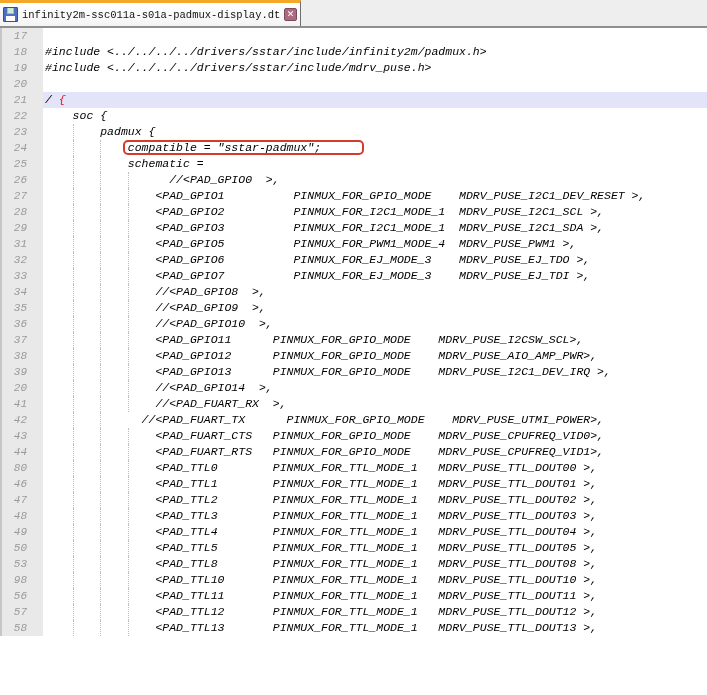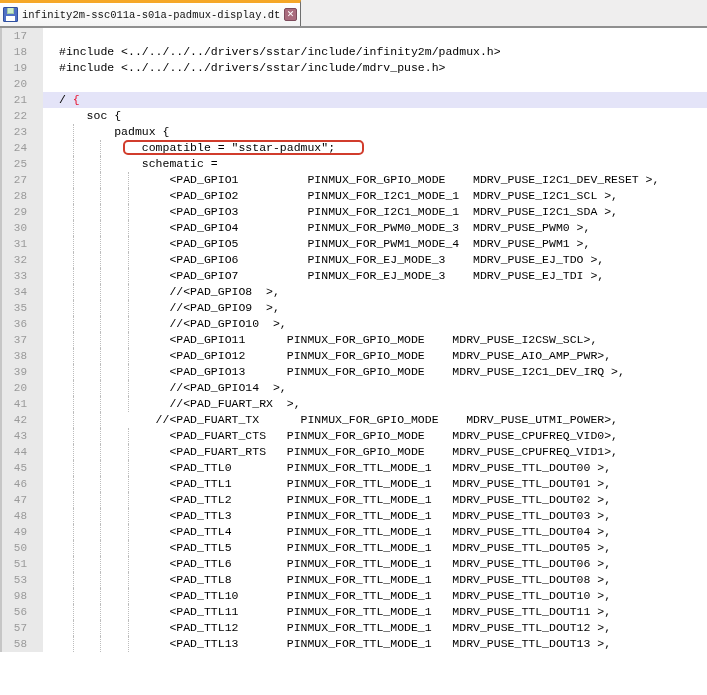--- a/index.html
+++ b/index.html
@@ -48,30 +48,30 @@
   }
   .close-btn{
     width:13px;height:13px;flex:none;box-sizing:border-box;
     background:var(--close);border:1px solid #7d4b5c;border-radius:2px;
     color:#fff;font:bold 9px "DejaVu Sans",sans-serif;
     display:flex;align-items:center;justify-content:center;cursor:default;
     line-height:1;
   }
   
   .editor{position:relative;background:#fff;}
-  .row{display:flex;height:16px;}
+  .row{display:flex;height:16px;font-style:italic;}
   .ln{
     width:43px;flex:none;box-sizing:border-box;background:var(--gutterbg);
     border-left:2px solid #c6c6c6;
     color:var(--guttertx);font-size:11px;line-height:16px;
     text-align:right;padding-right:16px;user-select:none;
   }
   .code{
     flex:1;position:relative;font-size:11.5px;line-height:16px;color:var(--codetx);
-    padding-left:16px;white-space:pre;overflow:hidden;
+    padding-left:2px;white-space:pre;overflow:hidden;
   }
   .row.current .code{background:var(--curline);}
   .guide{
     position:absolute;top:0;bottom:0;width:0;
     border-left:1px dotted #bdbdbd;pointer-events:none;
   }
   .red-brace{color:var(--brace);}
   .anno-box{
     position:absolute;top:0;bottom:1px;
     left:calc(11.3ch + 2px);width:34.3ch;
@@ -121,36 +121,36 @@
       </div>
       <div class="row">
         <div class="ln">24</div>
         <div class="code"><span class="guide" style="left: calc(4ch + 2px);"></span><span class="guide" style="left: calc(8ch + 2px);"></span>            compatible = "sstar-padmux";<span class="anno-box"></span></div>
       </div>
       <div class="row">
         <div class="ln">25</div>
         <div class="code"><span class="guide" style="left: calc(4ch + 2px);"></span><span class="guide" style="left: calc(8ch + 2px);"></span>            schematic =</div>
       </div>
       <div class="row">
+        <div class="ln">26</div>
+        <div class="code"><span class="guide" style="left: calc(4ch + 2px);"></span><span class="guide" style="left: calc(8ch + 2px);"></span><span class="guide" style="left: calc(12ch + 2px);"></span>                  //&lt;PAD_GPIO0  &gt;,</div>
+      </div>
+      <div class="row">
         <div class="ln">27</div>
         <div class="code"><span class="guide" style="left: calc(4ch + 2px);"></span><span class="guide" style="left: calc(8ch + 2px);"></span><span class="guide" style="left: calc(12ch + 2px);"></span>                &lt;PAD_GPIO1          PINMUX_FOR_GPIO_MODE    MDRV_PUSE_I2C1_DEV_RESET &gt;,</div>
       </div>
       <div class="row">
         <div class="ln">28</div>
         <div class="code"><span class="guide" style="left: calc(4ch + 2px);"></span><span class="guide" style="left: calc(8ch + 2px);"></span><span class="guide" style="left: calc(12ch + 2px);"></span>                &lt;PAD_GPIO2          PINMUX_FOR_I2C1_MODE_1  MDRV_PUSE_I2C1_SCL &gt;,</div>
       </div>
       <div class="row">
         <div class="ln">29</div>
         <div class="code"><span class="guide" style="left: calc(4ch + 2px);"></span><span class="guide" style="left: calc(8ch + 2px);"></span><span class="guide" style="left: calc(12ch + 2px);"></span>                &lt;PAD_GPIO3          PINMUX_FOR_I2C1_MODE_1  MDRV_PUSE_I2C1_SDA &gt;,</div>
       </div>
       <div class="row">
-        <div class="ln">30</div>
-        <div class="code"><span class="guide" style="left: calc(4ch + 2px);"></span><span class="guide" style="left: calc(8ch + 2px);"></span><span class="guide" style="left: calc(12ch + 2px);"></span>                &lt;PAD_GPIO4          PINMUX_FOR_PWM0_MODE_3  MDRV_PUSE_PWM0 &gt;,</div>
-      </div>
-      <div class="row">
         <div class="ln">31</div>
         <div class="code"><span class="guide" style="left: calc(4ch + 2px);"></span><span class="guide" style="left: calc(8ch + 2px);"></span><span class="guide" style="left: calc(12ch + 2px);"></span>                &lt;PAD_GPIO5          PINMUX_FOR_PWM1_MODE_4  MDRV_PUSE_PWM1 &gt;,</div>
       </div>
       <div class="row">
         <div class="ln">32</div>
         <div class="code"><span class="guide" style="left: calc(4ch + 2px);"></span><span class="guide" style="left: calc(8ch + 2px);"></span><span class="guide" style="left: calc(12ch + 2px);"></span>                &lt;PAD_GPIO6          PINMUX_FOR_EJ_MODE_3    MDRV_PUSE_EJ_TDO &gt;,</div>
       </div>
       <div class="row">
         <div class="ln">33</div>
         <div class="code"><span class="guide" style="left: calc(4ch + 2px);"></span><span class="guide" style="left: calc(8ch + 2px);"></span><span class="guide" style="left: calc(12ch + 2px);"></span>                &lt;PAD_GPIO7          PINMUX_FOR_EJ_MODE_3    MDRV_PUSE_EJ_TDI &gt;,</div>
@@ -193,21 +193,21 @@
       </div>
       <div class="row">
         <div class="ln">43</div>
         <div class="code"><span class="guide" style="left: calc(4ch + 2px);"></span><span class="guide" style="left: calc(8ch + 2px);"></span><span class="guide" style="left: calc(12ch + 2px);"></span>                &lt;PAD_FUART_CTS   PINMUX_FOR_GPIO_MODE    MDRV_PUSE_CPUFREQ_VID0&gt;,</div>
       </div>
       <div class="row">
         <div class="ln">44</div>
         <div class="code"><span class="guide" style="left: calc(4ch + 2px);"></span><span class="guide" style="left: calc(8ch + 2px);"></span><span class="guide" style="left: calc(12ch + 2px);"></span>                &lt;PAD_FUART_RTS   PINMUX_FOR_GPIO_MODE    MDRV_PUSE_CPUFREQ_VID1&gt;,</div>
       </div>
       <div class="row">
-        <div class="ln">45</div>
+        <div class="ln">80</div>
         <div class="code"><span class="guide" style="left: calc(4ch + 2px);"></span><span class="guide" style="left: calc(8ch + 2px);"></span><span class="guide" style="left: calc(12ch + 2px);"></span>                &lt;PAD_TTL0        PINMUX_FOR_TTL_MODE_1   MDRV_PUSE_TTL_DOUT00 &gt;,</div>
       </div>
       <div class="row">
         <div class="ln">46</div>
         <div class="code"><span class="guide" style="left: calc(4ch + 2px);"></span><span class="guide" style="left: calc(8ch + 2px);"></span><span class="guide" style="left: calc(12ch + 2px);"></span>                &lt;PAD_TTL1        PINMUX_FOR_TTL_MODE_1   MDRV_PUSE_TTL_DOUT01 &gt;,</div>
       </div>
       <div class="row">
         <div class="ln">47</div>
         <div class="code"><span class="guide" style="left: calc(4ch + 2px);"></span><span class="guide" style="left: calc(8ch + 2px);"></span><span class="guide" style="left: calc(12ch + 2px);"></span>                &lt;PAD_TTL2        PINMUX_FOR_TTL_MODE_1   MDRV_PUSE_TTL_DOUT02 &gt;,</div>
       </div>
@@ -215,24 +215,20 @@
         <div class="ln">48</div>
         <div class="code"><span class="guide" style="left: calc(4ch + 2px);"></span><span class="guide" style="left: calc(8ch + 2px);"></span><span class="guide" style="left: calc(12ch + 2px);"></span>                &lt;PAD_TTL3        PINMUX_FOR_TTL_MODE_1   MDRV_PUSE_TTL_DOUT03 &gt;,</div>
       </div>
       <div class="row">
         <div class="ln">49</div>
         <div class="code"><span class="guide" style="left: calc(4ch + 2px);"></span><span class="guide" style="left: calc(8ch + 2px);"></span><span class="guide" style="left: calc(12ch + 2px);"></span>                &lt;PAD_TTL4        PINMUX_FOR_TTL_MODE_1   MDRV_PUSE_TTL_DOUT04 &gt;,</div>
       </div>
       <div class="row">
         <div class="ln">50</div>
         <div class="code"><span class="guide" style="left: calc(4ch + 2px);"></span><span class="guide" style="left: calc(8ch + 2px);"></span><span class="guide" style="left: calc(12ch + 2px);"></span>                &lt;PAD_TTL5        PINMUX_FOR_TTL_MODE_1   MDRV_PUSE_TTL_DOUT05 &gt;,</div>
-      </div>
-      <div class="row">
-        <div class="ln">51</div>
-        <div class="code"><span class="guide" style="left: calc(4ch + 2px);"></span><span class="guide" style="left: calc(8ch + 2px);"></span><span class="guide" style="left: calc(12ch + 2px);"></span>                &lt;PAD_TTL6        PINMUX_FOR_TTL_MODE_1   MDRV_PUSE_TTL_DOUT06 &gt;,</div>
       </div>
       <div class="row">
         <div class="ln">53</div>
         <div class="code"><span class="guide" style="left: calc(4ch + 2px);"></span><span class="guide" style="left: calc(8ch + 2px);"></span><span class="guide" style="left: calc(12ch + 2px);"></span>                &lt;PAD_TTL8        PINMUX_FOR_TTL_MODE_1   MDRV_PUSE_TTL_DOUT08 &gt;,</div>
       </div>
       <div class="row">
         <div class="ln">98</div>
         <div class="code"><span class="guide" style="left: calc(4ch + 2px);"></span><span class="guide" style="left: calc(8ch + 2px);"></span><span class="guide" style="left: calc(12ch + 2px);"></span>                &lt;PAD_TTL10       PINMUX_FOR_TTL_MODE_1   MDRV_PUSE_TTL_DOUT10 &gt;,</div>
       </div>
       <div class="row">

